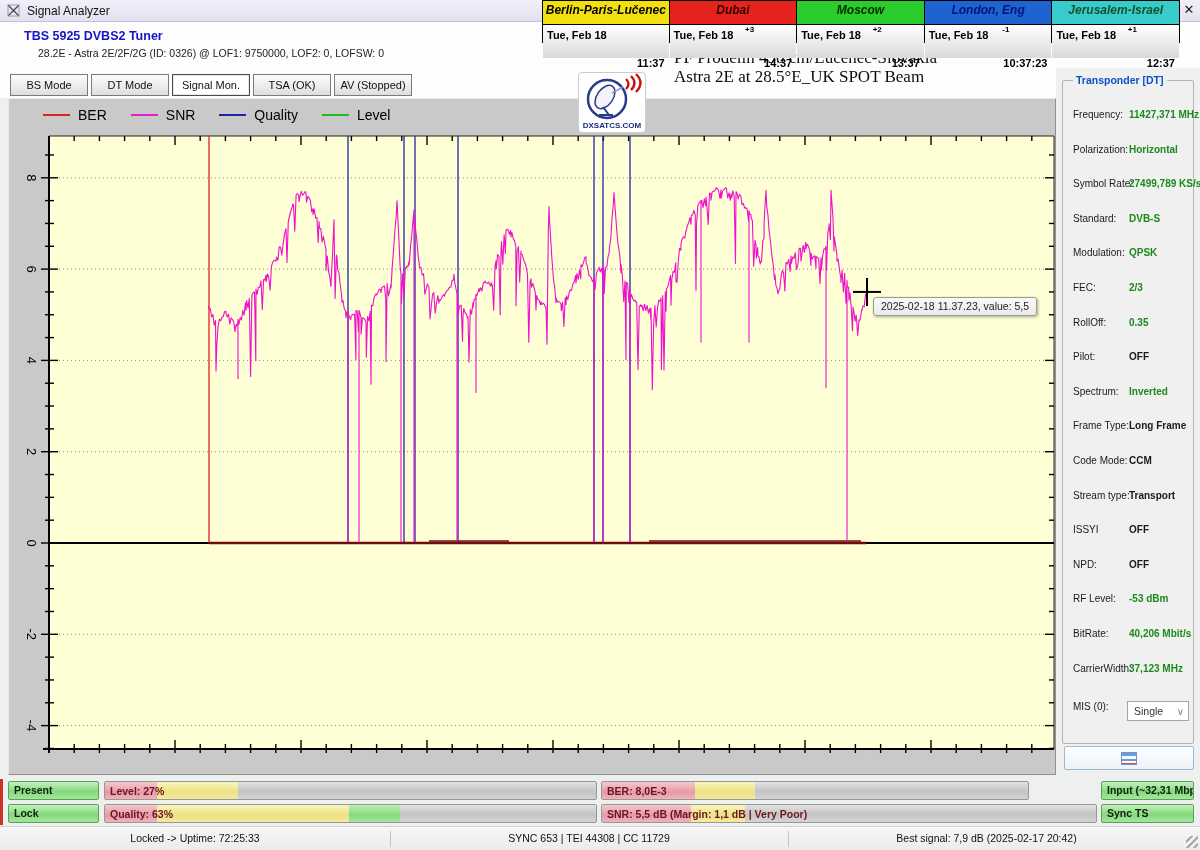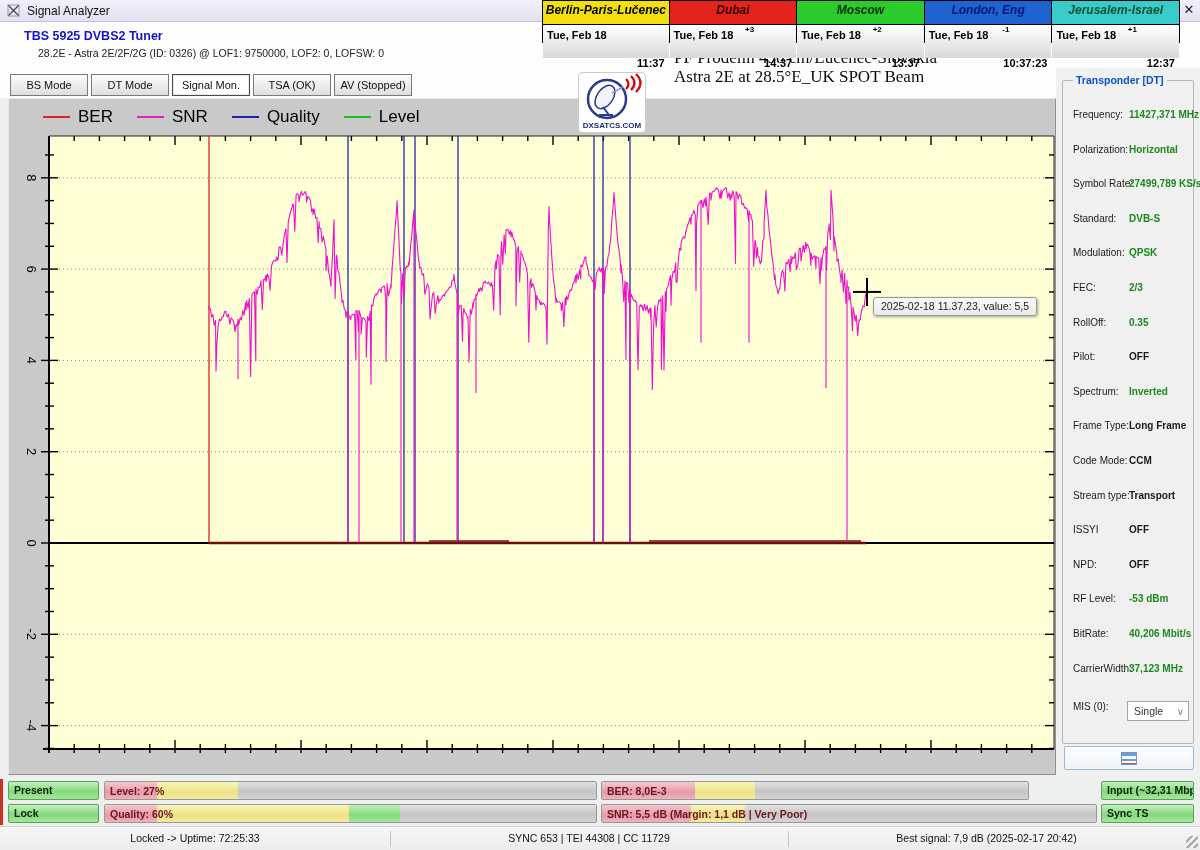--- a/index.html
+++ b/index.html
@@ -38,21 +38,21 @@
     background:linear-gradient(#fdfdfd,#dedede); border:1px solid #7a7a7a; cursor:default; }
   .mode-btn.active { background:#ffffff; border:1px solid #4a4a4a; box-shadow:inset 0 0 0 1px #e8e8e8; font-weight:normal; }
 
   
   .chart-widget { position:absolute; left:8px; top:98px; width:1048px; height:677px;
     background:#c9c9c9; border-top:1px solid #e9e9e9; border-left:1px solid #e9e9e9;
     border-right:1px solid #8f8f8f; border-bottom:1px solid #8f8f8f; }
   .legend { position:absolute; left:34px; top:8px; display:flex; gap:24px; align-items:center; }
   .legend-item { display:flex; align-items:center; gap:8px; }
   .legend-line { width:27px; height:0; border-top:2px solid #000; }
-  .legend-label { font-size:17px; color:#000; }
+  .legend-label { font-size:14px; color:#000; }
   .plot-svg { position:absolute; left:0; top:0; }
   .tooltip { position:absolute; left:864px; top:198px; height:19px; padding:2px 7px 0 7px;
     background:linear-gradient(#fafafa,#eaeaea); border:1px solid #9a9a9a; border-radius:3px;
     font-size:10.5px; color:#222; white-space:nowrap; box-shadow:1px 1px 3px rgba(0,0,0,.35); z-index:6; }
 
   
   .overlay { position:absolute; left:658px; top:48px; z-index:20; }
   .overlay-line { font-family:"Liberation Serif", serif; font-size:17px; color:#0d0d0d; line-height:19px; white-space:nowrap;margin-left:16px; }
   .logo { position:absolute; left:578px; top:72px; width:68px; height:61px; background:#fff;
     border:1px solid #ccc; border-radius:4px; z-index:21; text-align:center; }
@@ -466,21 +466,21 @@
         <div class="bar-seg seg-pink" style="left: 0%; width: 21.8%;"></div>
         <div class="bar-seg seg-yellow" style="left: 21.8%; width: 14.2%;"></div>
         <div class="bar-label">BER: 8,0E-3</div>
       </div>
       <div class="badge" style="left: 1101px; width: 93px; top: 6px;">Input (~32,31 Mbps)</div>
       <div class="badge" style="left: 8px; width: 91px; top: 29px;">Lock</div>
       <div class="bar" style="left: 104px; width: 493px; top: 29px;">
         <div class="bar-seg seg-pink" style="left: 0%; width: 10.5%;"></div>
         <div class="bar-seg seg-yellow" style="left: 10.5%; width: 39.2%;"></div>
         <div class="bar-seg seg-green" style="left: 49.7%; width: 10.3%;"></div>
-        <div class="bar-label">Quality: 60%</div>
+        <div class="bar-label">Quality: 63%</div>
       </div>
       <div class="bar" style="left: 601px; width: 496px; top: 29px;">
         <div class="bar-seg seg-pink" style="left: 0%; width: 18%;"></div>
         <div class="bar-seg seg-yellow" style="left: 18%; width: 11%;"></div>
         <div class="bar-label">SNR: 5,5 dB (Margin: 1,1 dB | Very Poor)</div>
       </div>
       <div class="badge" style="left: 1101px; width: 93px; top: 29px;">Sync TS</div>
     </div>
 
   <div class="statusbar" id="statusbar">

